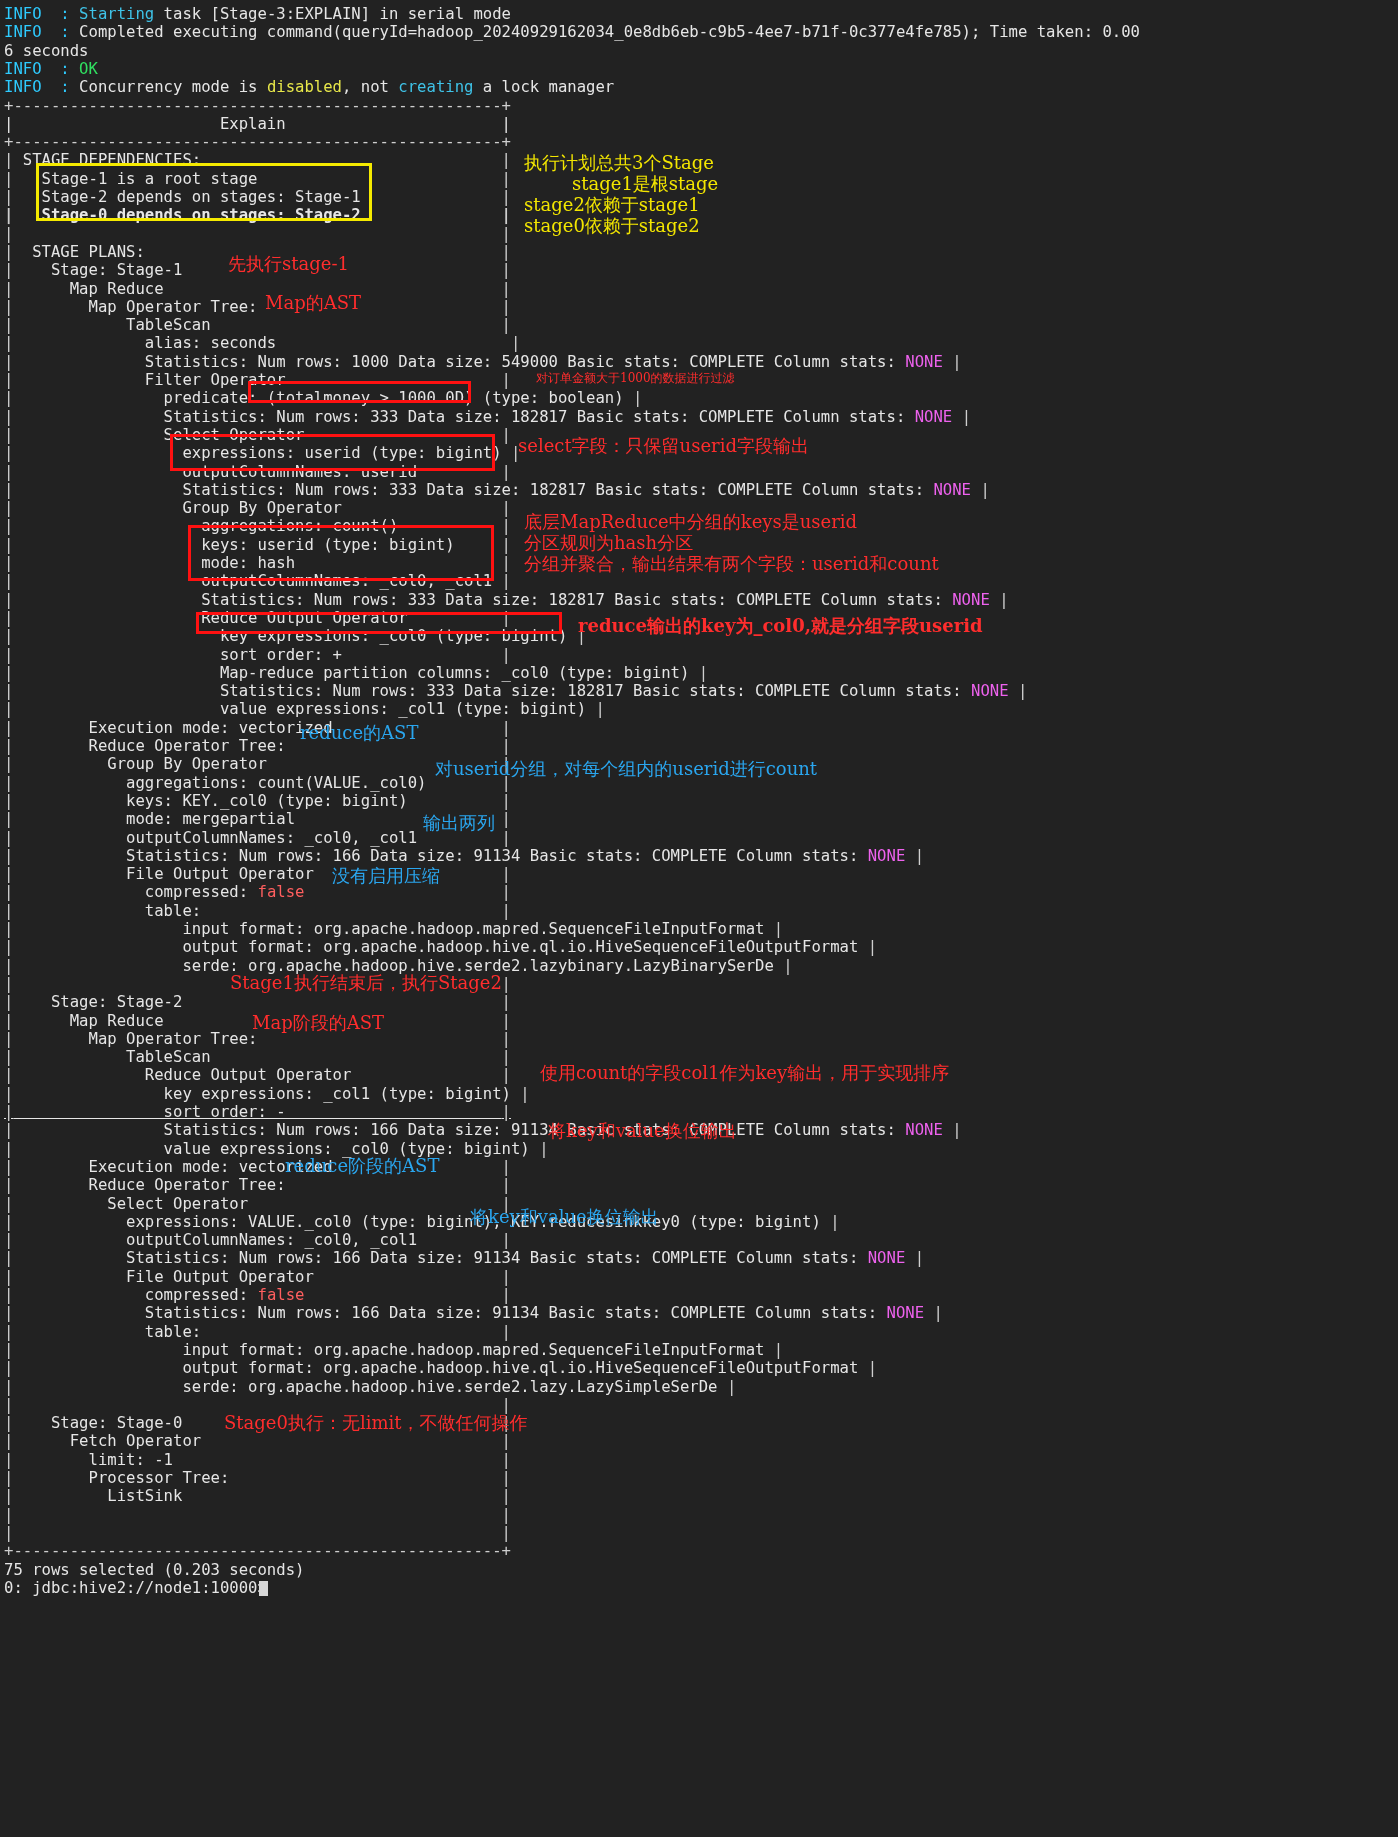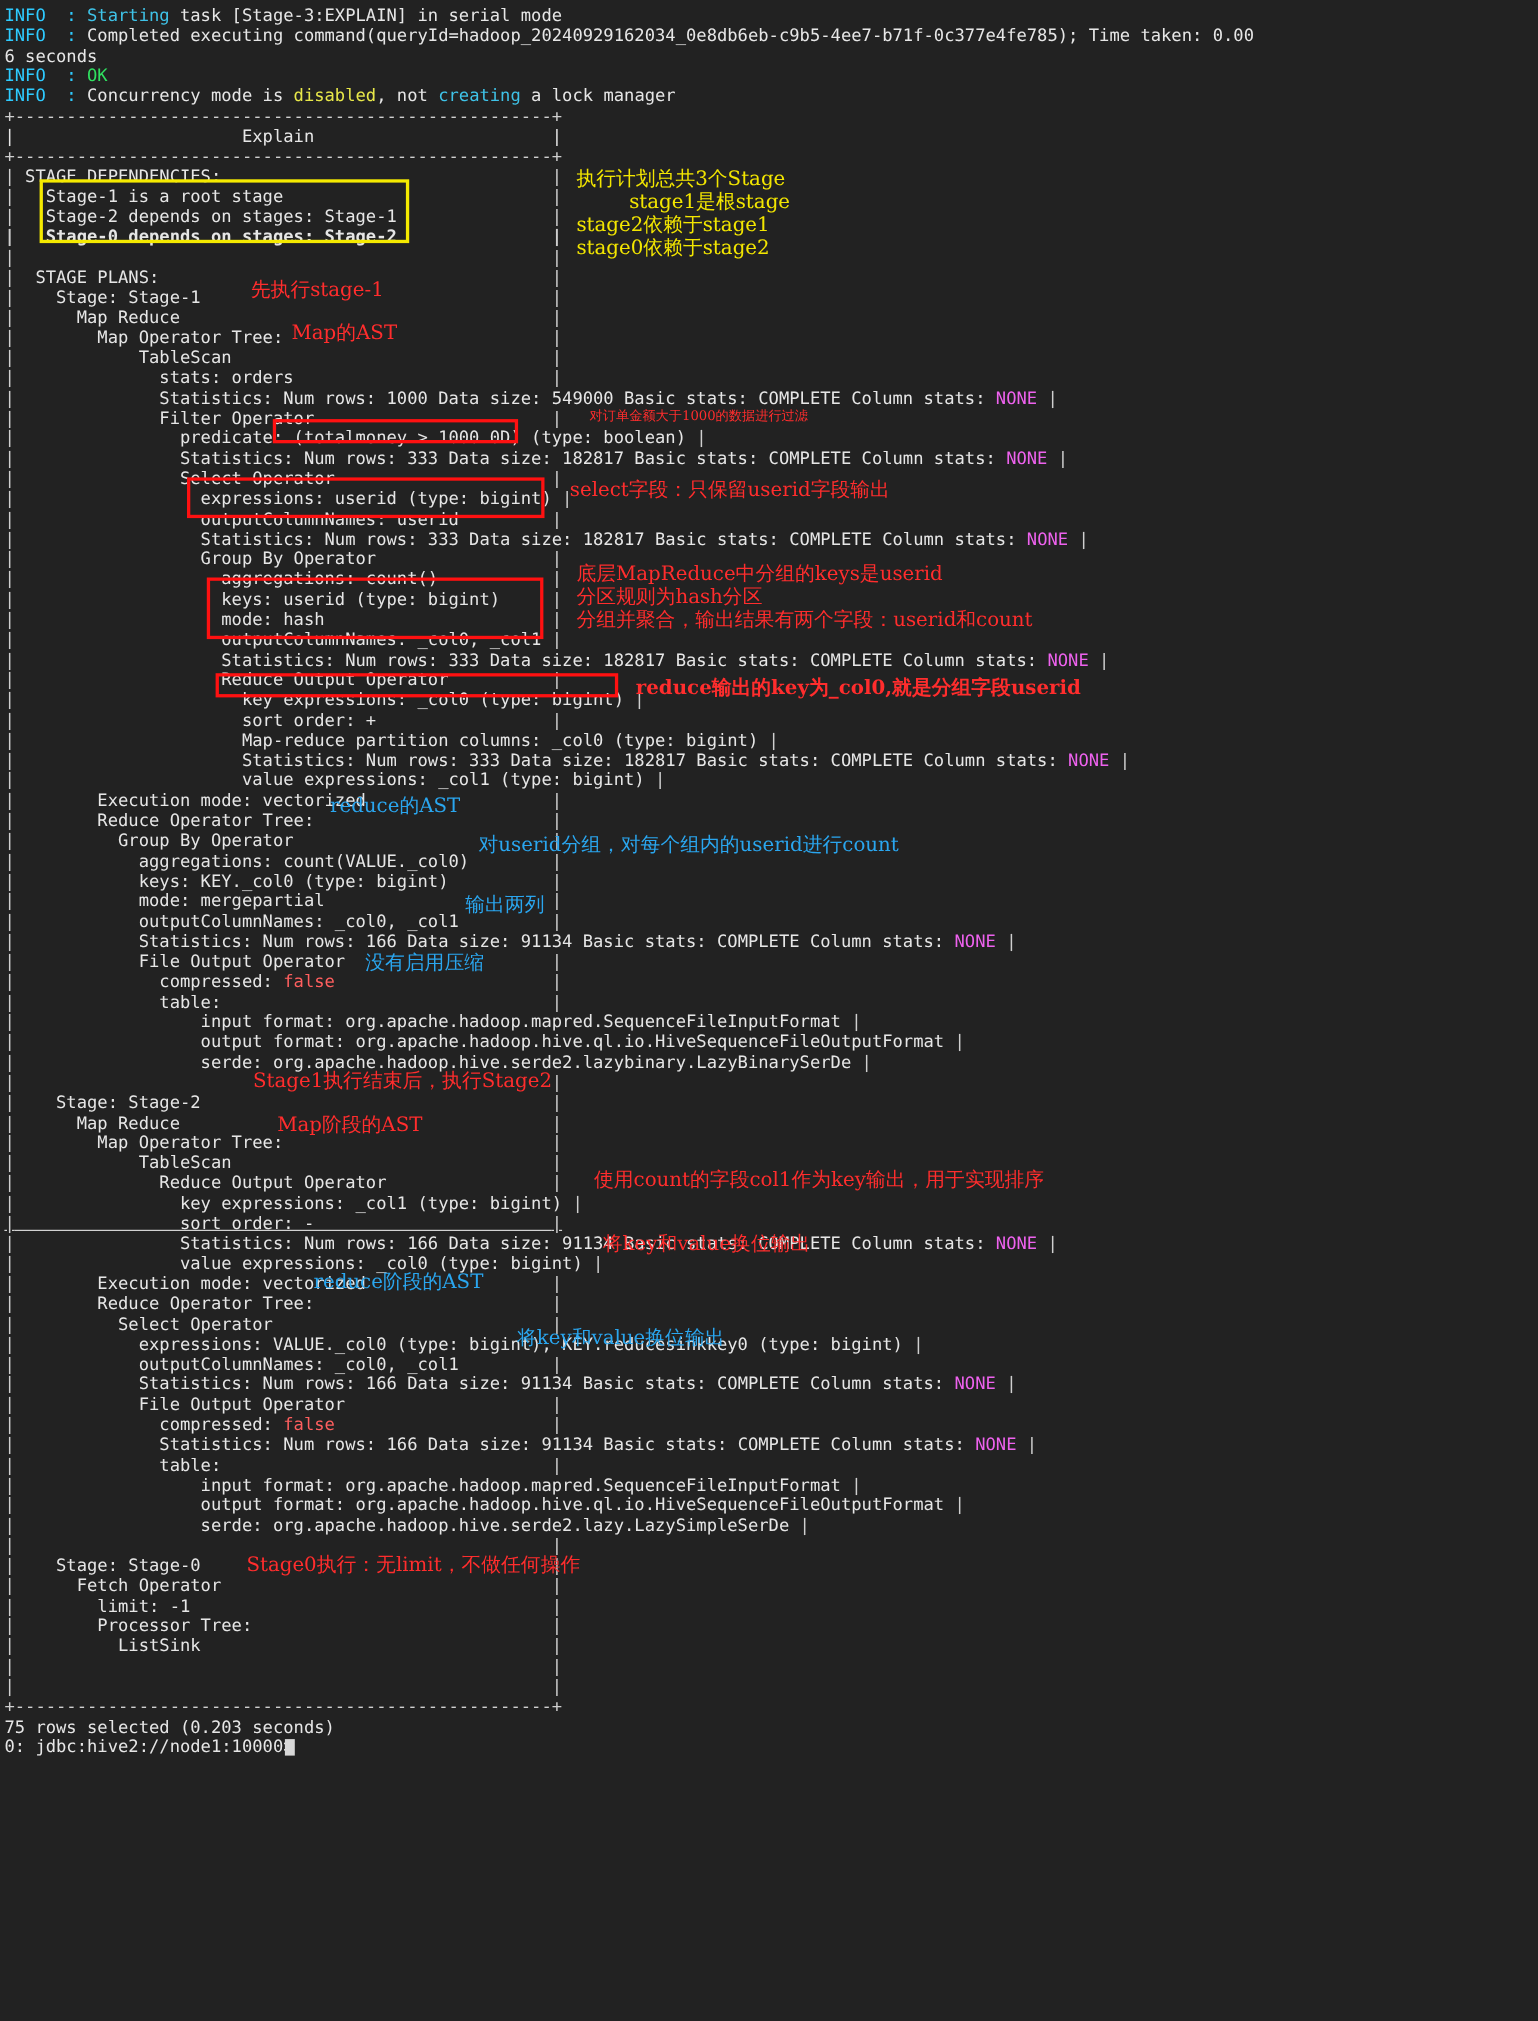--- a/index.html
+++ b/index.html
@@ -81,21 +81,21 @@
       <div class="line" style="top: 151.4px;"><span class="c-grey">|</span><span class="c-white"> STAGE DEPENDENCIES:                                </span><span class="c-grey">|</span></div>
       <div class="line" style="top: 169.7px;"><span class="c-grey">|</span><span class="c-white">   Stage-1 is a root stage                          </span><span class="c-grey">|</span></div>
       <div class="line" style="top: 188px;"><span class="c-grey">|</span><span class="c-white">   Stage-2 depends on stages: Stage-1               </span><span class="c-grey">|</span></div>
       <div class="line" style="top: 206.3px; font-weight: bold;"><span class="c-grey">|</span><span class="c-white">   Stage-0 depends on stages: Stage-2               </span><span class="c-grey">|</span></div>
       <div class="line" style="top: 224.6px;"><span class="c-grey">|</span><span class="c-white">                                                    </span><span class="c-grey">|</span></div>
       <div class="line" style="top: 242.9px;"><span class="c-grey">|</span><span class="c-white">  STAGE PLANS:                                      </span><span class="c-grey">|</span></div>
       <div class="line" style="top: 261.2px;"><span class="c-grey">|</span><span class="c-white">    Stage: Stage-1                                  </span><span class="c-grey">|</span></div>
       <div class="line" style="top: 279.5px;"><span class="c-grey">|</span><span class="c-white">      Map Reduce                                    </span><span class="c-grey">|</span></div>
       <div class="line" style="top: 297.8px;"><span class="c-grey">|</span><span class="c-white">        Map Operator Tree:                          </span><span class="c-grey">|</span></div>
       <div class="line" style="top: 316.1px;"><span class="c-grey">|</span><span class="c-white">            TableScan                               </span><span class="c-grey">|</span></div>
-      <div class="line" style="top: 334.4px;"><span class="c-grey">|</span><span class="c-white">              stats: orders                         </span><span class="c-grey">|</span></div>
+      <div class="line" style="top: 334.4px;"><span class="c-grey">|</span><span class="c-white">              alias: seconds                         </span><span class="c-grey">|</span></div>
       <div class="line" style="top: 352.7px;"><span class="c-grey">|</span><span class="c-white">              Statistics: Num rows: 1000 Data size: 549000 Basic stats: </span><span class="c-white">COMPLETE</span><span class="c-white"> Column stats: </span><span class="c-magenta">NONE</span><span class="c-white"> </span><span class="c-grey">|</span></div>
       <div class="line" style="top: 371px;"><span class="c-grey">|</span><span class="c-white">              Filter Operator                       </span><span class="c-grey">|</span></div>
       <div class="line" style="top: 389.3px;"><span class="c-grey">|</span><span class="c-white">                predicate: (totalmoney &gt; 1000.0D) (type: boolean) </span><span class="c-grey">|</span></div>
       <div class="line" style="top: 407.6px;"><span class="c-grey">|</span><span class="c-white">                Statistics: Num rows: 333 Data size: 182817 Basic stats: </span><span class="c-white">COMPLETE</span><span class="c-white"> Column stats: </span><span class="c-magenta">NONE</span><span class="c-white"> </span><span class="c-grey">|</span></div>
       <div class="line" style="top: 425.9px;"><span class="c-grey">|</span><span class="c-white">                Select Operator                     </span><span class="c-grey">|</span></div>
       <div class="line" style="top: 444.2px;"><span class="c-grey">|</span><span class="c-white">                  expressions: userid (type: bigint) </span><span class="c-grey">|</span></div>
       <div class="line" style="top: 462.5px;"><span class="c-grey">|</span><span class="c-white">                  outputColumnNames: userid         </span><span class="c-grey">|</span></div>
       <div class="line" style="top: 480.8px;"><span class="c-grey">|</span><span class="c-white">                  Statistics: Num rows: 333 Data size: 182817 Basic stats: </span><span class="c-white">COMPLETE</span><span class="c-white"> Column stats: </span><span class="c-magenta">NONE</span><span class="c-white"> </span><span class="c-grey">|</span></div>
       <div class="line" style="top: 499.1px;"><span class="c-grey">|</span><span class="c-white">                  Group By Operator                 </span><span class="c-grey">|</span></div>
       <div class="line" style="top: 517.4px;"><span class="c-grey">|</span><span class="c-white">                    aggregations: count()           </span><span class="c-grey">|</span></div>

